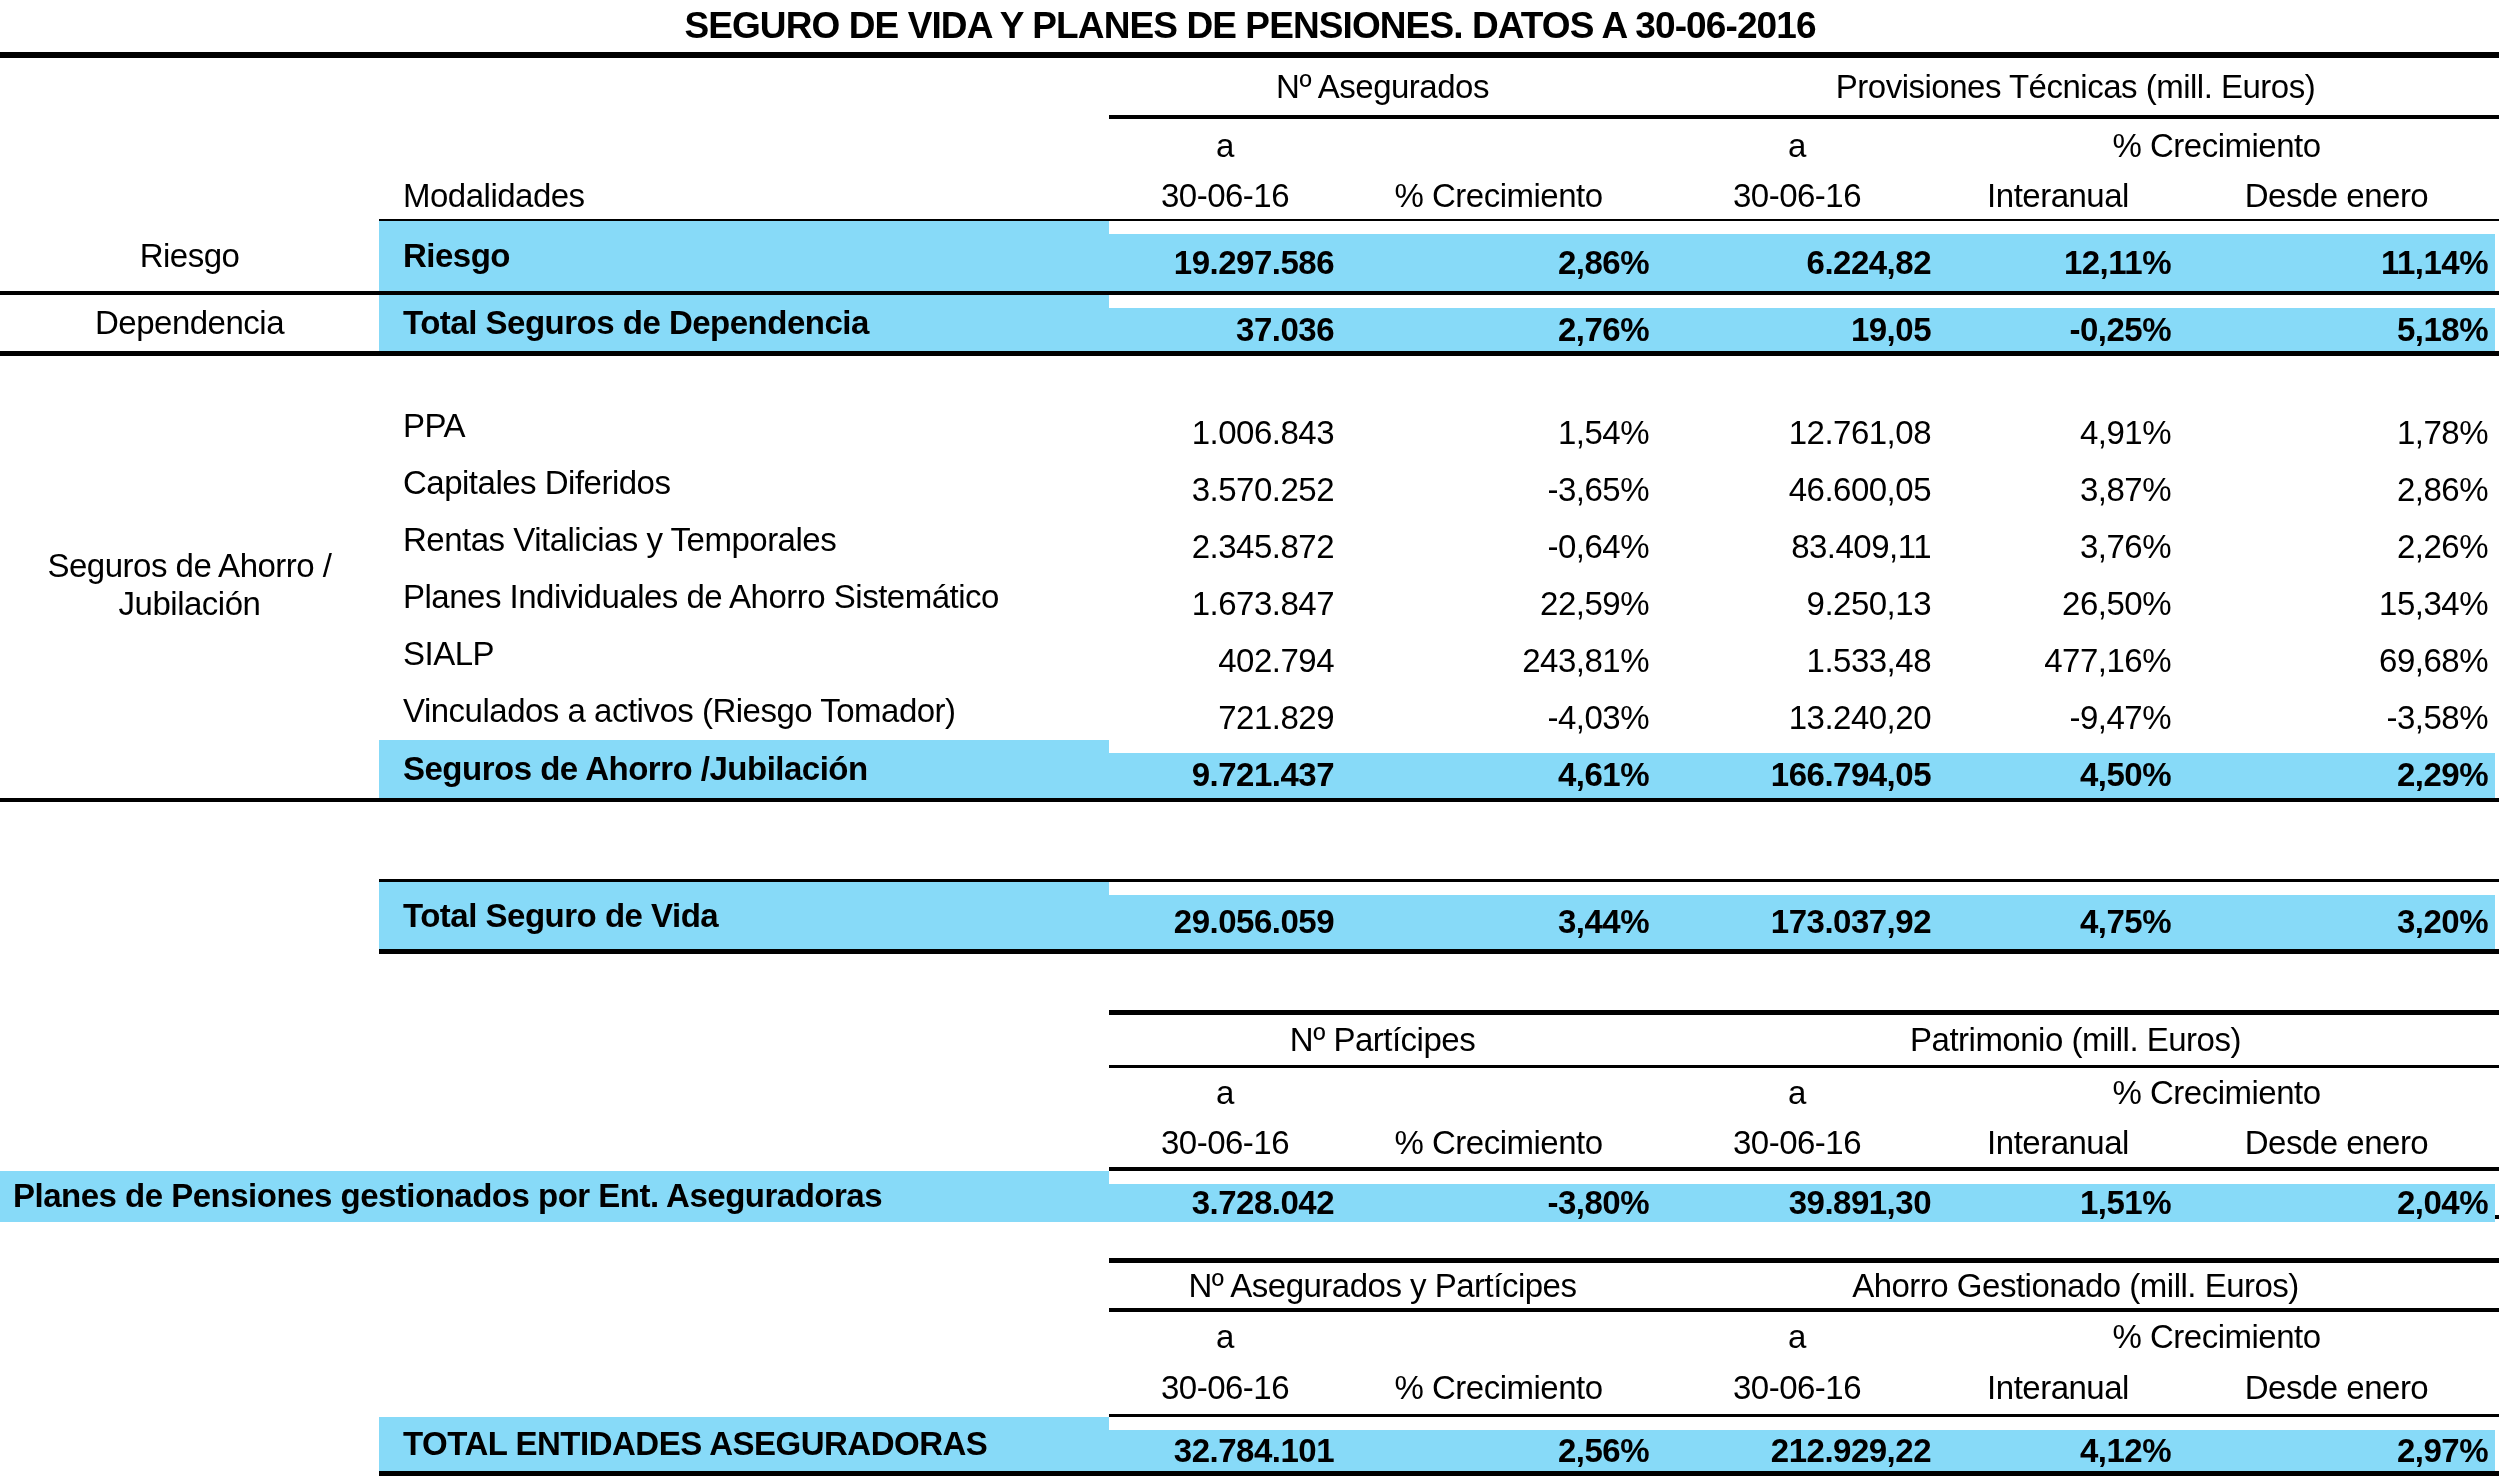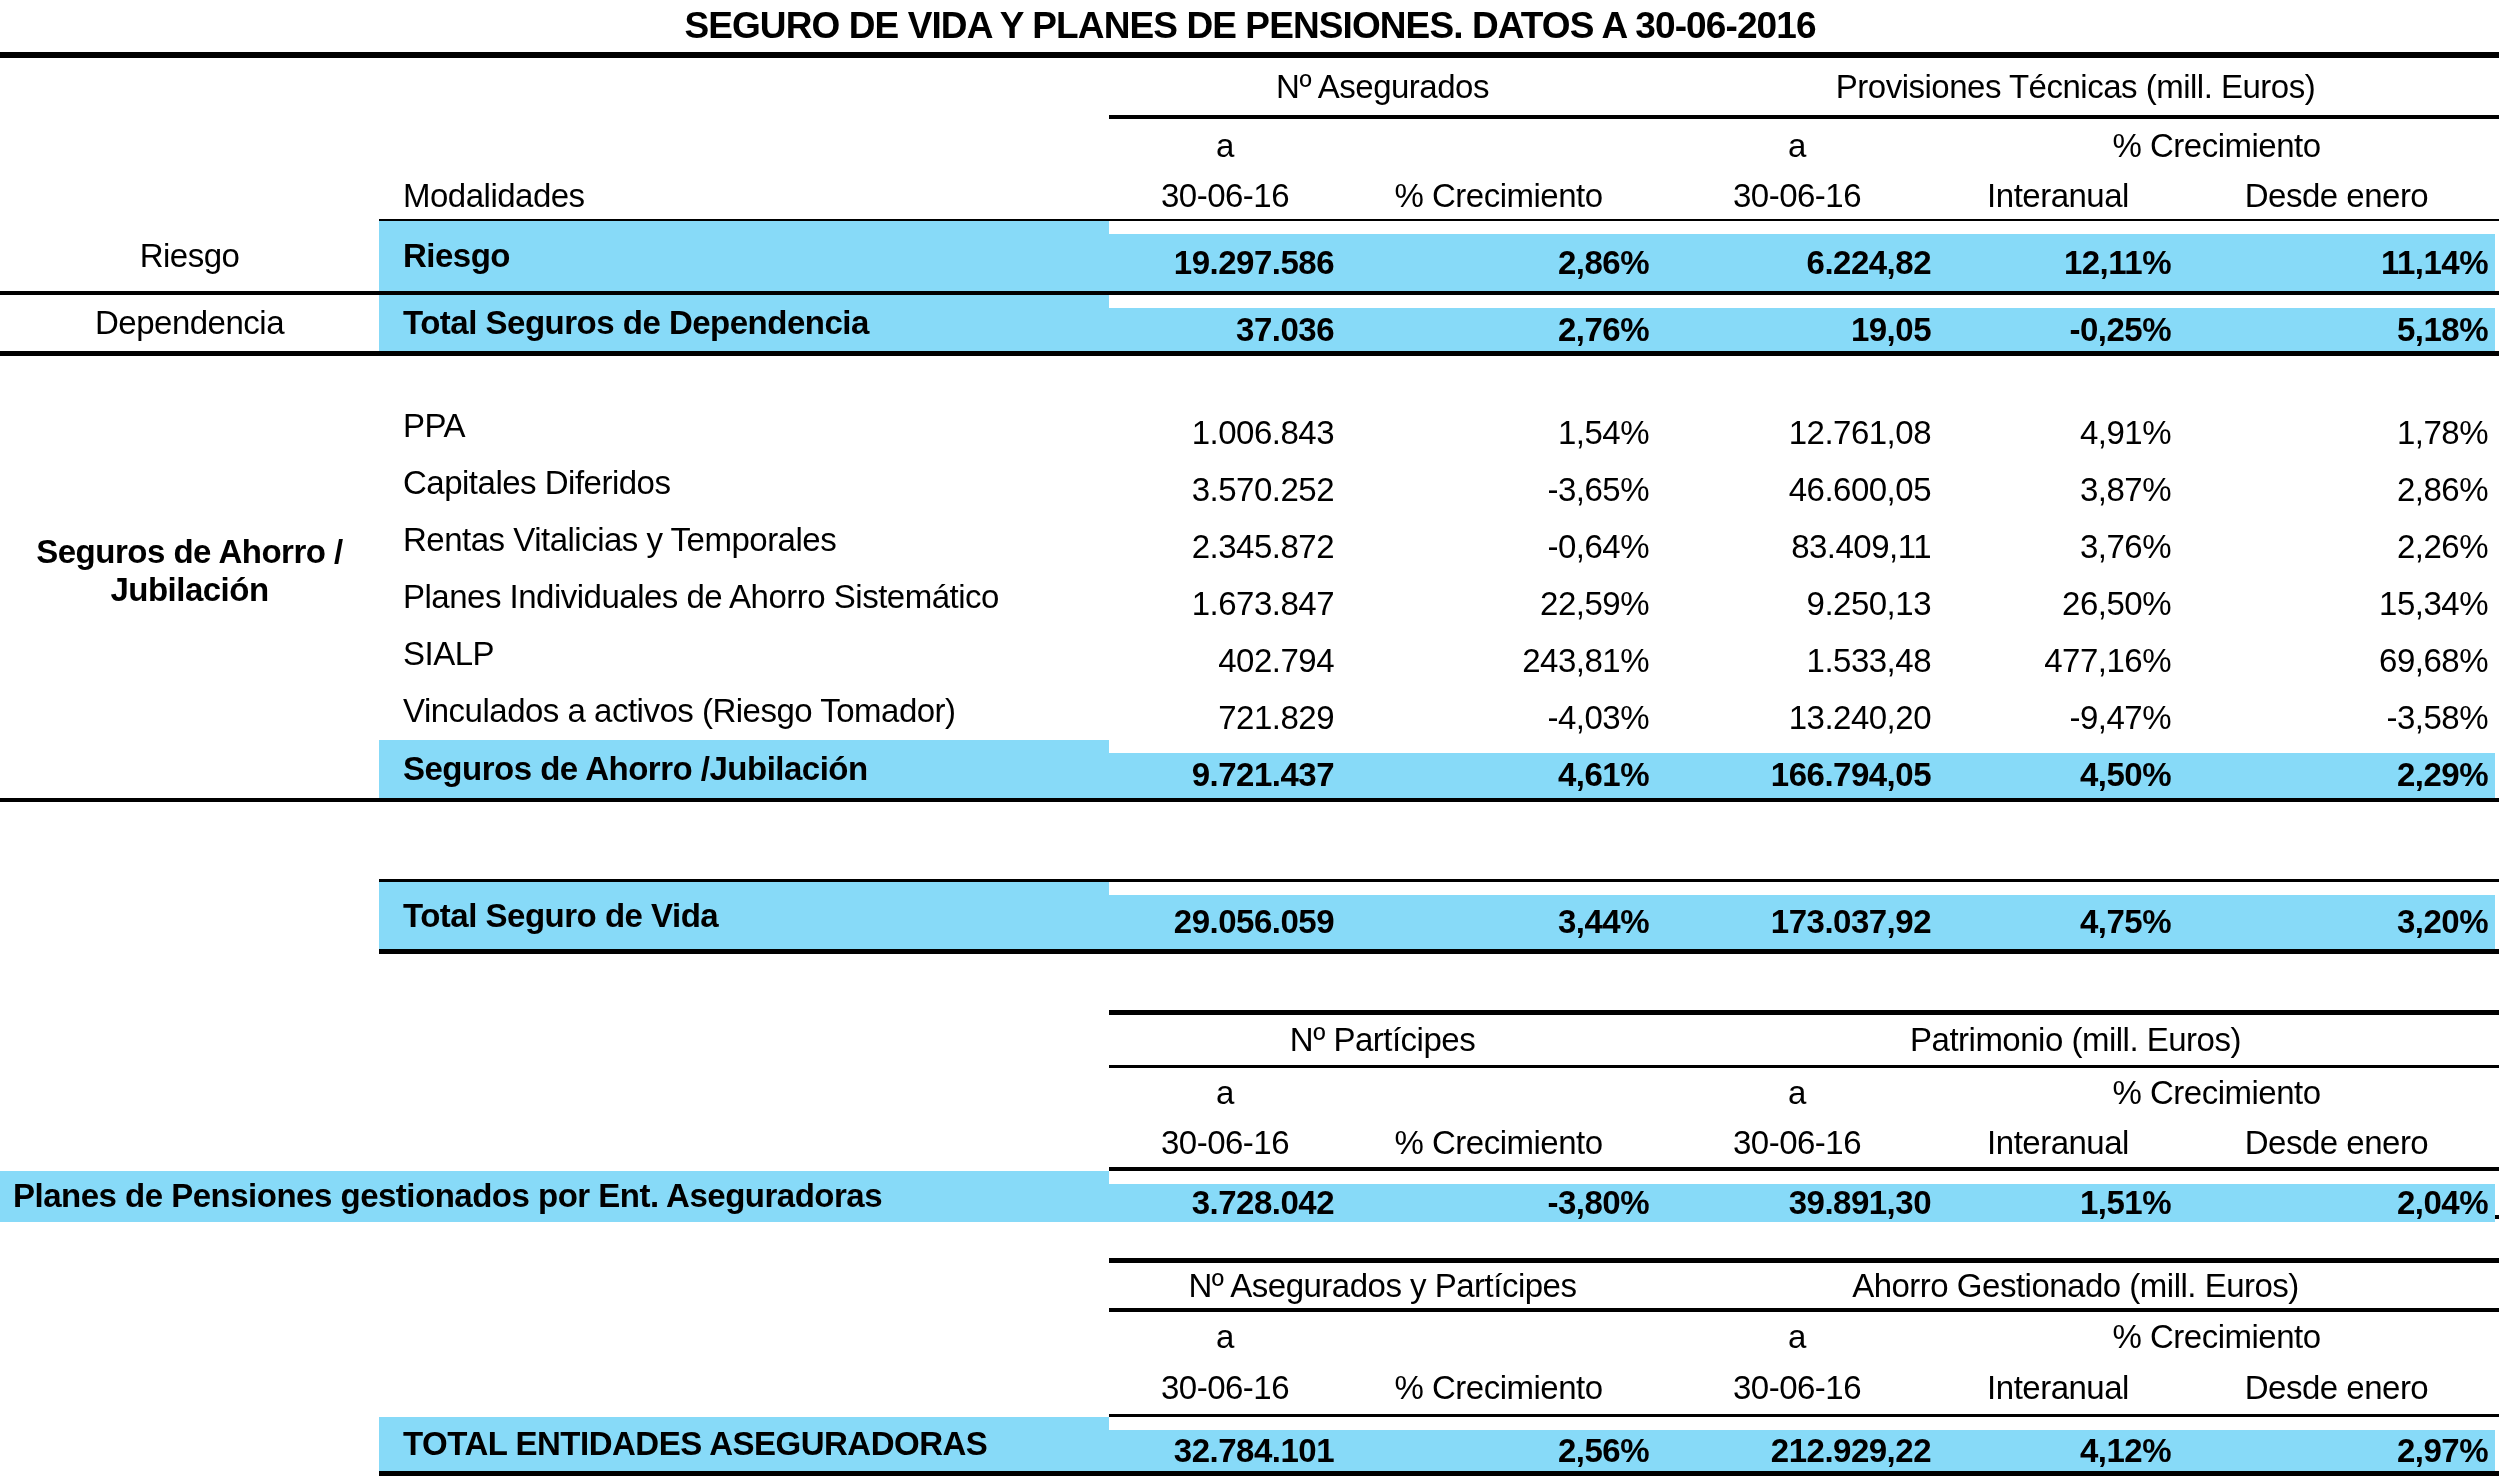--- a/index.html
+++ b/index.html
@@ -28,23 +28,23 @@
   .R { justify-content: flex-end; text-align: right; padding-right: 7px; margin-top: 13px; }
   .Lbl { padding-left: 24px; }
   .b { font-weight: bold; }
   .hl { background: var(--hl); }
   .gA { grid-column: 3 / 5; }   
   .gB { grid-column: 5 / 8; }   
   .gC { grid-column: 6 / 8; }   
   .gFull { grid-column: 1 / 3; }
   .rel { position: relative; }
   .side-span {
-    position: absolute; left: 0; top: 2px; height: 100%; width: 379px;
+    position: absolute; left: 0; top: 16px; height: 100%; width: 379px;
     display: flex; align-items: center; justify-content: center;
-    text-align: center; white-space: pre-line; font-weight: bold;
+    text-align: center; white-space: pre-line;
   }
 </style>
 </head>
 <body>
 
 <div class="title-row">SEGURO DE VIDA Y PLANES DE PENSIONES. DATOS A 30-06-2016</div>
 <div class="ln full" style="height:6px"></div>
 
 <div class="r" style="height:57px">
   <div class="cell"></div>

